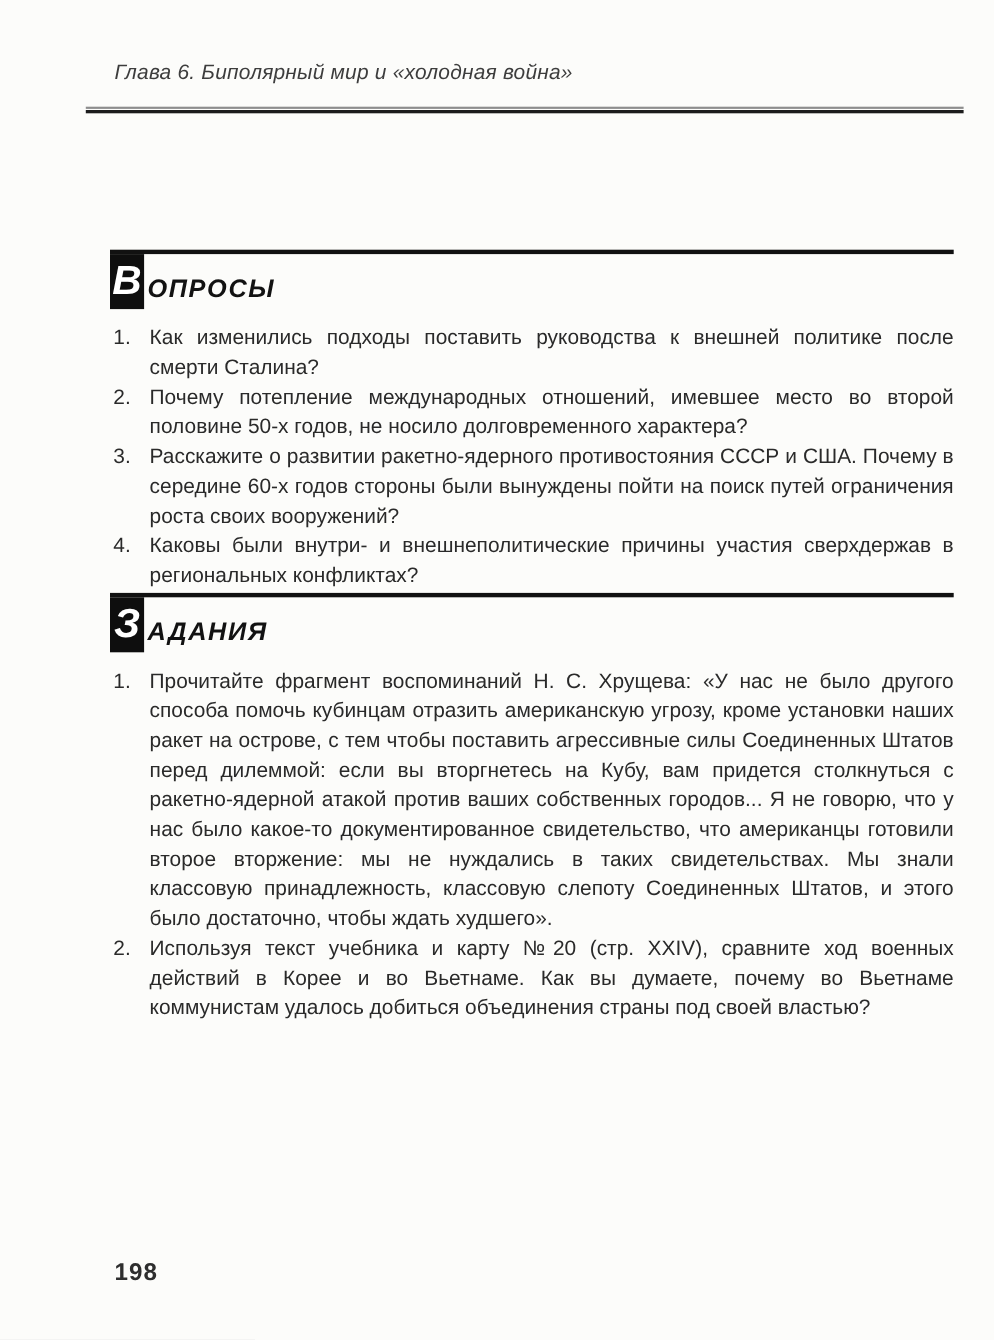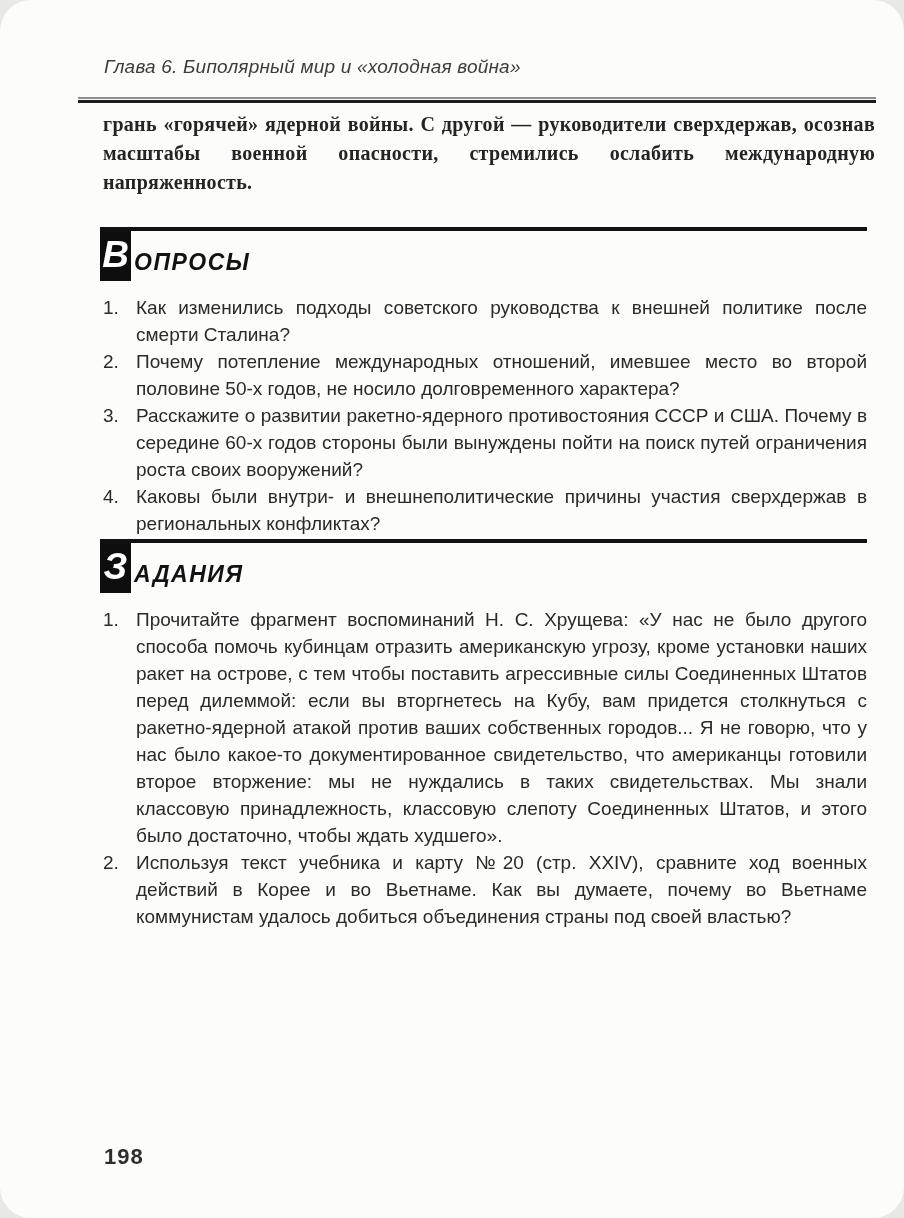--- a/index.html
+++ b/index.html
@@ -4,21 +4,20 @@
 <style>
   html,body{margin:0;padding:0;background:#e8e8e6;}
   .page{
     position:relative;
     width:904px;height:1218px;
     margin:0 auto;
     background:#fcfcfa;
     color:#242424;
     font-family:"Liberation Sans", sans-serif;
     overflow:hidden;
-    border-radius:31px;
   }
   
   .running-head{
     position:absolute;left:104px;top:56px;
     font-style:italic;font-size:19px;letter-spacing:.2px;
     color:#3d3d3d;
   }
   .head-rule{
     position:absolute;left:78px;top:97px;width:798px;height:1px;
     border-top:2px solid #8d8d8d;
@@ -69,33 +68,32 @@
   }
 </style>
 </head>
 <body>
 
 <div class="page">
 
   <div class="running-head">Глава 6. Биполярный мир и «холодная война»</div>
   <div class="head-rule"></div>
 
-  <div class="intro">грань «горячей» ядерной войны. С другой — руководители сверхдержав, осознав масштабы военной опасности, стремились ослабить международную напряженность.</div>
 
   <div class="section section-questions">
     <div class="section-head">
       <div class="drop-box">
         <span>В</span>
       </div>
       <span class="head-rest">ОПРОСЫ</span>
     </div>
     <div class="list">
       <div class="item">
         <span class="num">1.</span>
-        <p>Как изменились подходы советского руководства к внешней политике после смерти Сталина?</p>
+        <p>Как изменились подходы поставить руководства к внешней политике после смерти Сталина?</p>
       </div>
       <div class="item">
         <span class="num">2.</span>
         <p>Почему потепление международных отношений, имевшее место во второй половине 50-х годов, не носило долговременного характера?</p>
       </div>
       <div class="item">
         <span class="num">3.</span>
         <p>Расскажите о развитии ракетно-ядерного противостояния СССР и США. Почему в середине 60-х годов стороны были вынуждены пойти на поиск путей ограничения роста своих вооружений?</p>
       </div>
       <div class="item">

